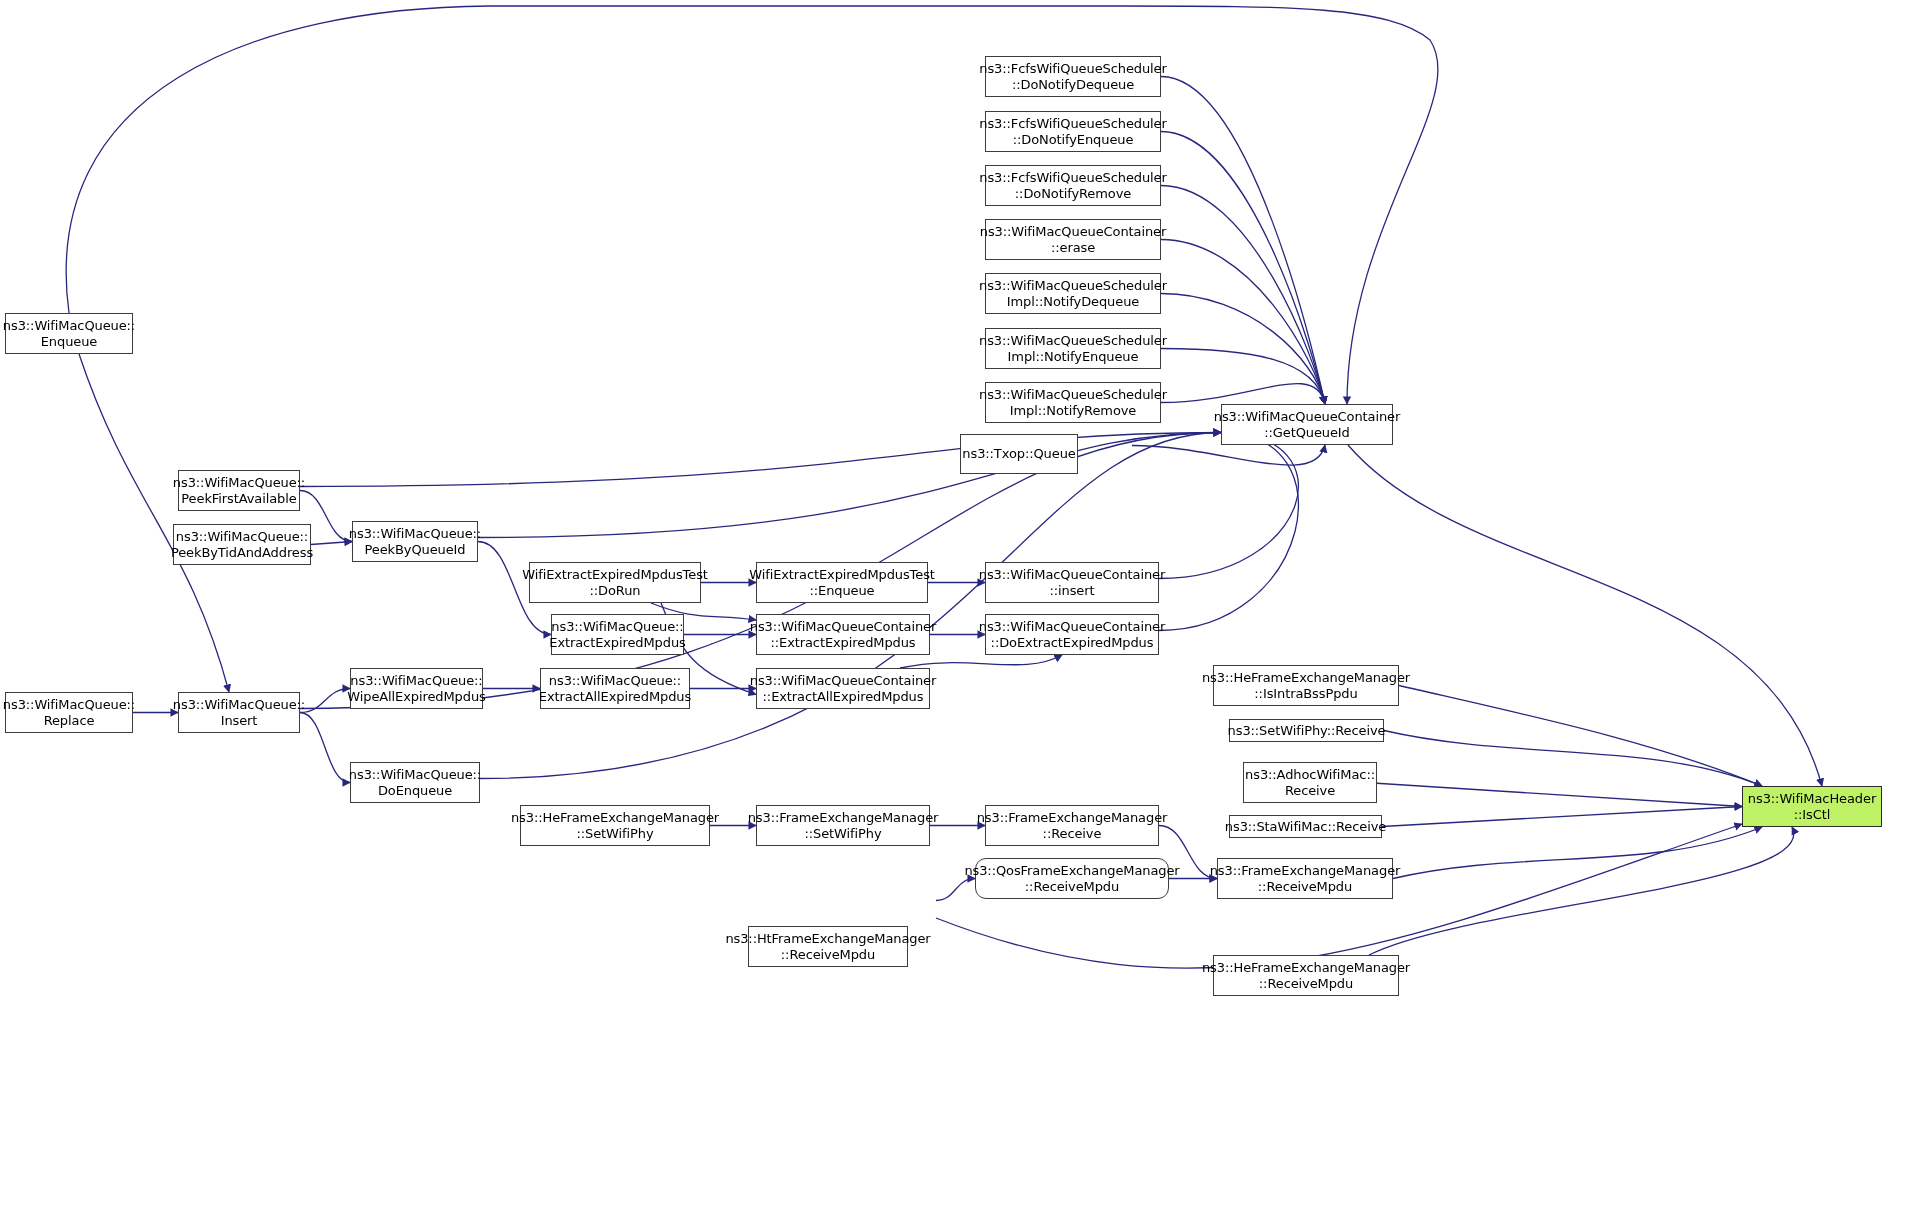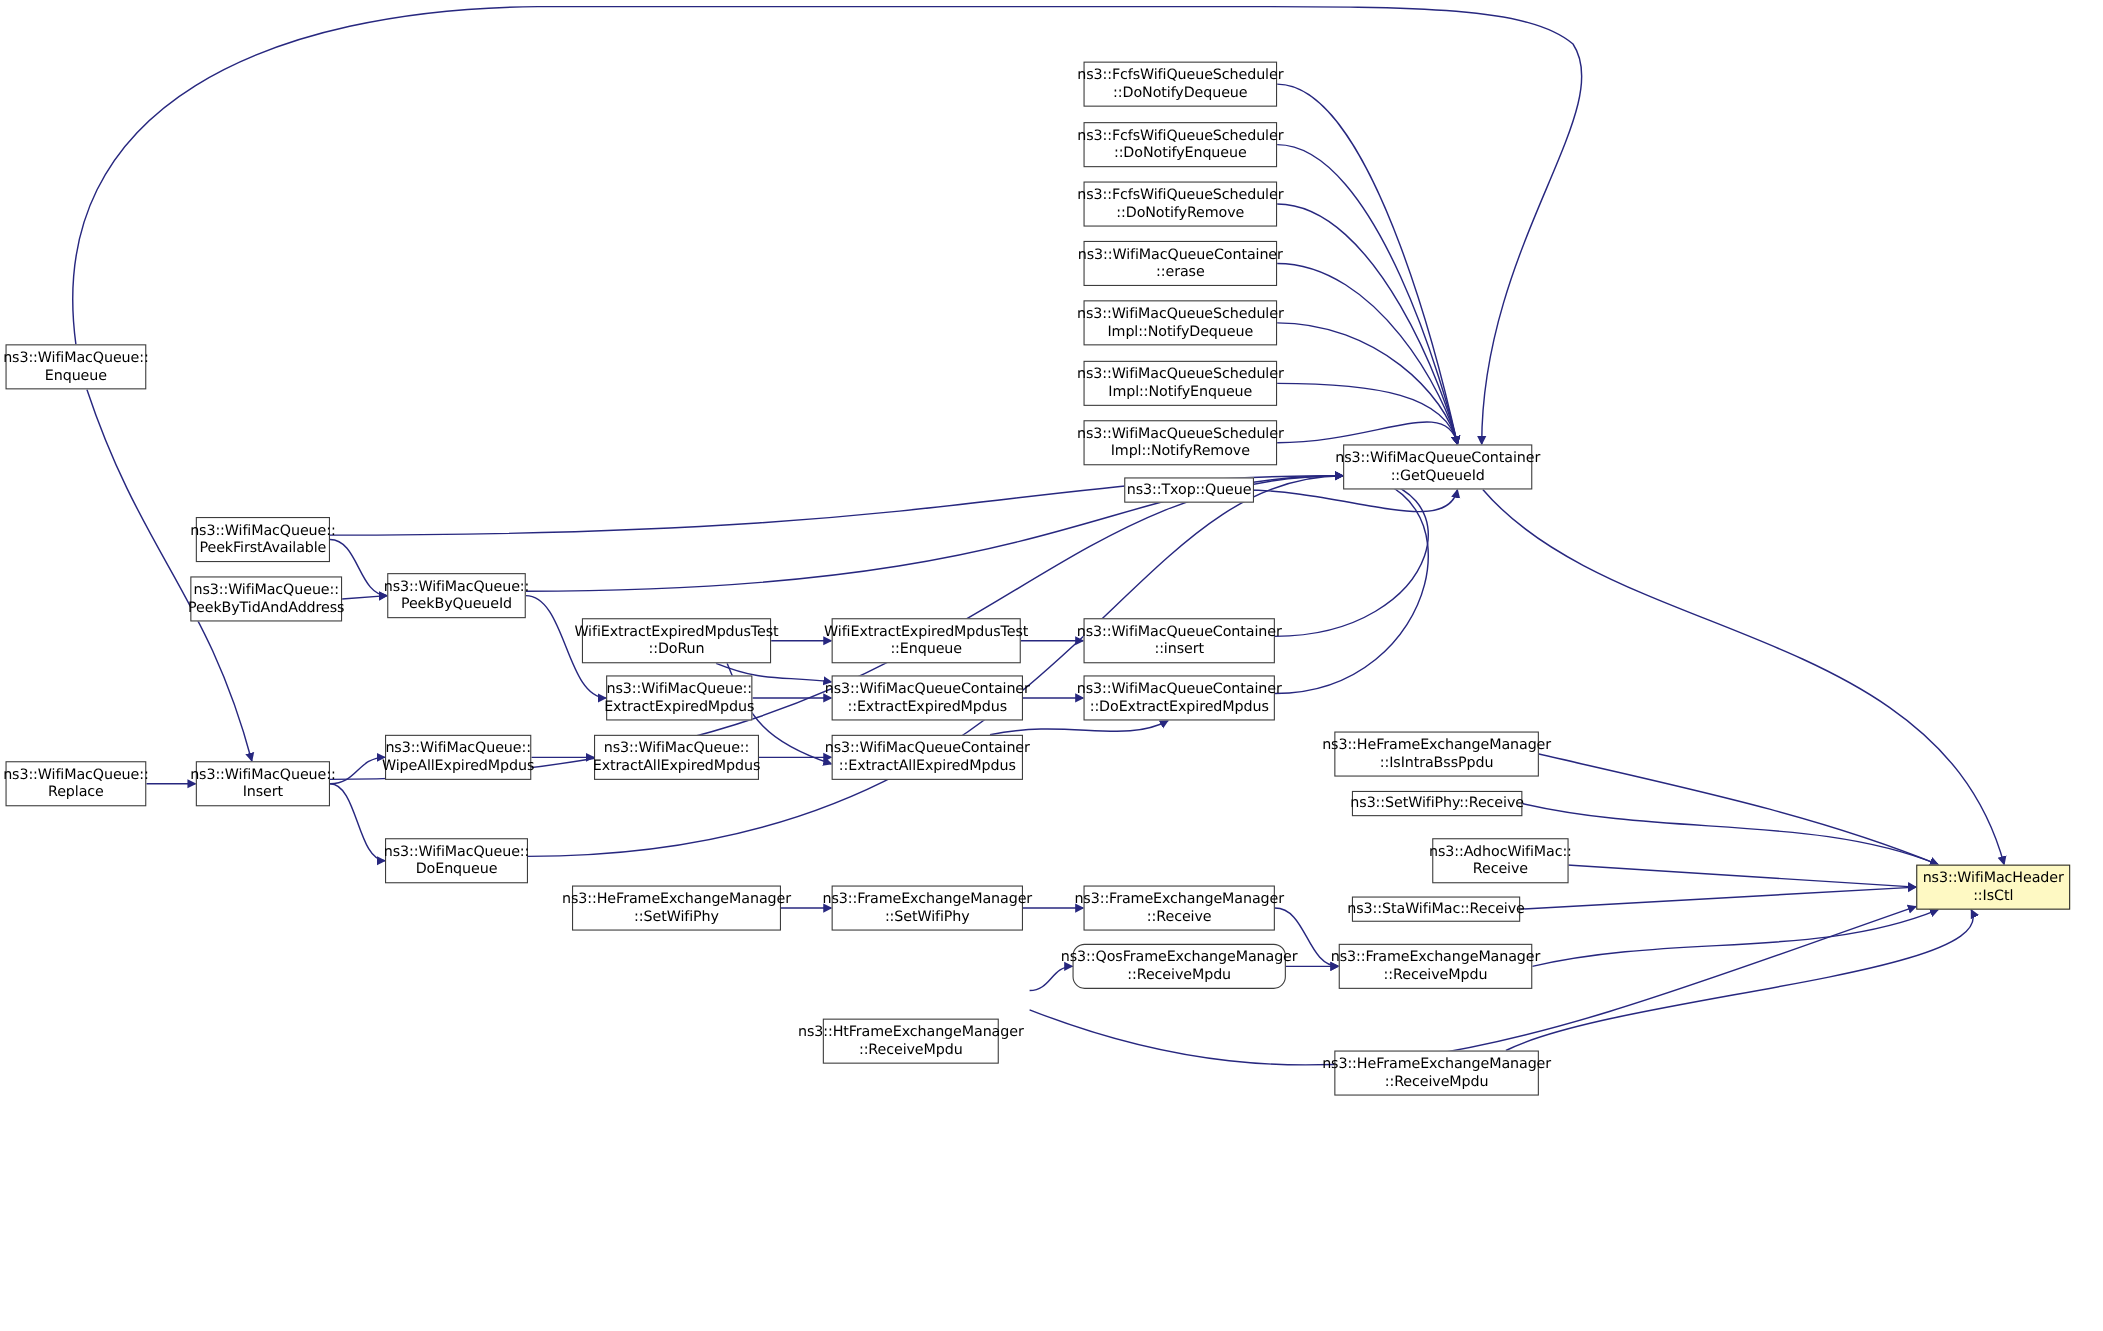--- a/index.html
+++ b/index.html
@@ -22,21 +22,21 @@
     align-items:center;
     justify-content:center;
     text-align:center;
     font-size:13px;
     line-height:1.18;
     letter-spacing:-0.1px;
     white-space:pre-line;
     padding:1px 3px;
     z-index:5;
   }
-  .node.highlight{background:#fef9c3;border-color:#2b2b2b;}
+  .node.highlight{background:#bef264;border-color:#2b2b2b;}
 </style>
 </head>
 <body>
 
 <div id="canvas">
   <svg id="edges" xmlns="http://www.w3.org/2000/svg">
     <defs>
       <marker id="arrow" viewBox="0 0 12 12" refX="10" refY="6" markerWidth="7" markerHeight="7" orient="auto-start-reverse">
         <path d="M0,0.5 L11,6 L0,11.5 z" fill="#27277f"></path>
       </marker>
@@ -98,21 +98,21 @@
       <div class="node" style="left: 985px; top: 165px; width: 176px; height: 41px;">ns3::FcfsWifiQueueScheduler
 ::DoNotifyRemove</div>
       <div class="node" style="left: 985px; top: 219px; width: 176px; height: 41px;">ns3::WifiMacQueueContainer
 ::erase</div>
       <div class="node" style="left: 985px; top: 273px; width: 176px; height: 41px;">ns3::WifiMacQueueScheduler
 Impl::NotifyDequeue</div>
       <div class="node" style="left: 985px; top: 328px; width: 176px; height: 41px;">ns3::WifiMacQueueScheduler
 Impl::NotifyEnqueue</div>
       <div class="node" style="left: 985px; top: 382px; width: 176px; height: 41px;">ns3::WifiMacQueueScheduler
 Impl::NotifyRemove</div>
-      <div class="node" style="left: 1022px; top: 434px; width: 118px; height: 23px;">ns3::Txop::Queue</div>
+      <div class="node" style="left: 960px; top: 434px; width: 118px; height: 40px;">ns3::Txop::Queue</div>
       <div class="node" style="left: 1221px; top: 404px; width: 172px; height: 41px;">ns3::WifiMacQueueContainer
 ::GetQueueId</div>
       <div class="node" style="left: 178px; top: 470px; width: 122px; height: 41px;">ns3::WifiMacQueue::
 PeekFirstAvailable</div>
       <div class="node" style="left: 173px; top: 524px; width: 138px; height: 41px;">ns3::WifiMacQueue::
 PeekByTidAndAddress</div>
       <div class="node" style="left: 352px; top: 521px; width: 126px; height: 41px;">ns3::WifiMacQueue::
 PeekByQueueId</div>
       <div class="node" style="left: 529px; top: 562px; width: 172px; height: 41px;">WifiExtractExpiredMpdusTest
 ::DoRun</div>
@@ -132,21 +132,21 @@
 ExtractAllExpiredMpdus</div>
       <div class="node" style="left: 756px; top: 668px; width: 174px; height: 41px;">ns3::WifiMacQueueContainer
 ::ExtractAllExpiredMpdus</div>
       <div class="node" style="left: 1213px; top: 665px; width: 186px; height: 41px;">ns3::HeFrameExchangeManager
 ::IsIntraBssPpdu</div>
       <div class="node" style="left: 1229px; top: 719px; width: 155px; height: 23px;">ns3::SetWifiPhy::Receive</div>
       <div class="node" style="left: 5px; top: 692px; width: 128px; height: 41px;">ns3::WifiMacQueue::
 Replace</div>
       <div class="node" style="left: 178px; top: 692px; width: 122px; height: 41px;">ns3::WifiMacQueue::
 Insert</div>
-      <div class="node" style="left: 1302px; top: 762px; width: 124px; height: 41px;">ns3::AdhocWifiMac::
+      <div class="node" style="left: 1243px; top: 762px; width: 134px; height: 41px;">ns3::AdhocWifiMac::
 Receive</div>
       <div class="node" style="left: 350px; top: 762px; width: 130px; height: 41px;">ns3::WifiMacQueue::
 DoEnqueue</div>
       <div class="node" style="left: 1229px; top: 815px; width: 153px; height: 23px;">ns3::StaWifiMac::Receive</div>
       <div class="node" style="left: 520px; top: 805px; width: 190px; height: 41px;">ns3::HeFrameExchangeManager
 ::SetWifiPhy</div>
       <div class="node" style="left: 756px; top: 805px; width: 174px; height: 41px;">ns3::FrameExchangeManager
 ::SetWifiPhy</div>
       <div class="node" style="left: 985px; top: 805px; width: 174px; height: 41px;">ns3::FrameExchangeManager
 ::Receive</div>

